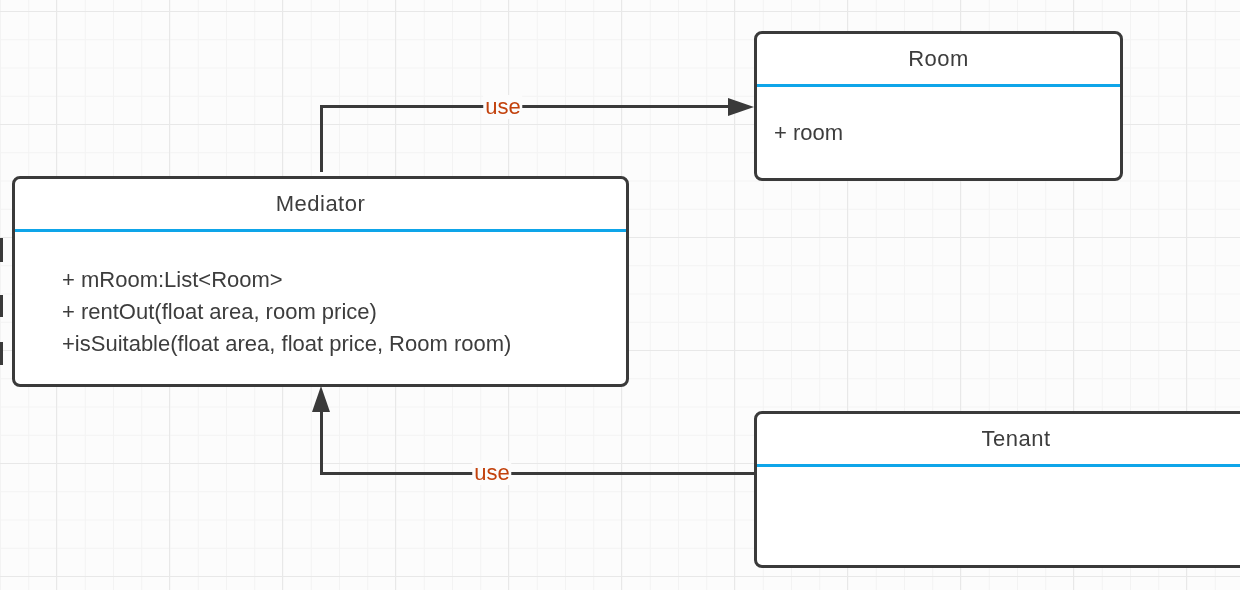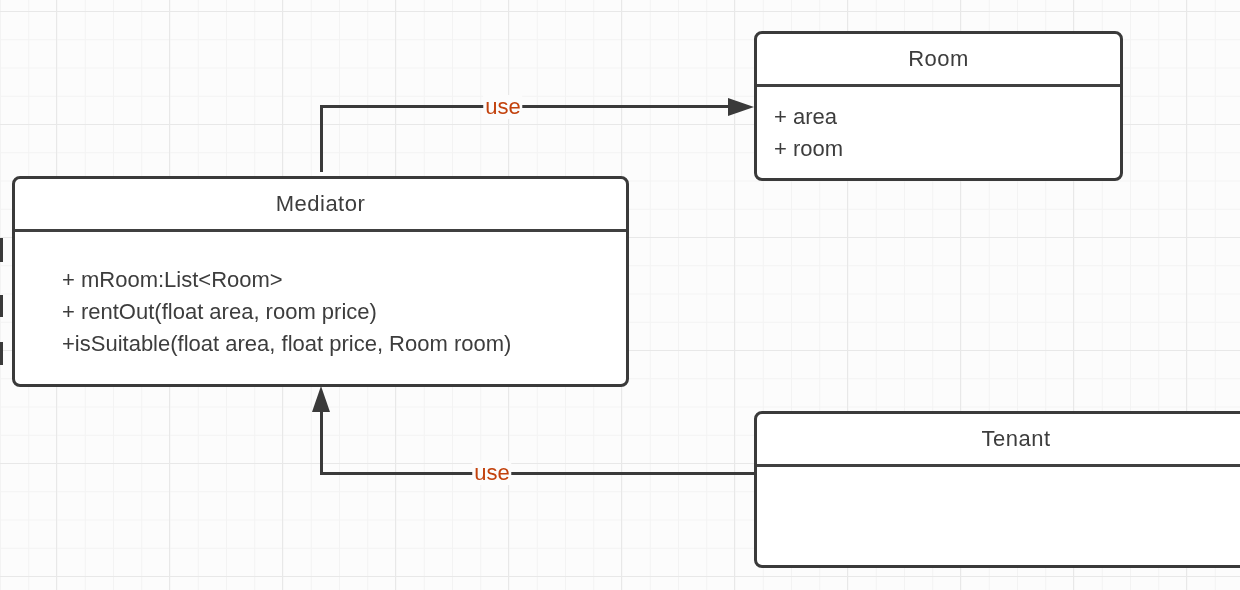--- a/index.html
+++ b/index.html
@@ -30,21 +30,21 @@
     border: 3px solid #3a3a3a;
     border-radius: 8px;
     box-sizing: border-box;
   }
   .uml-title {
     height: 50px;
     line-height: 50px;
     text-align: center;
     font-size: 22px;
     letter-spacing: 0.5px;
-    border-bottom: 3px solid #404040;
+    border-bottom: 3px solid #0ea5e9;
     white-space: nowrap;
     overflow: hidden;
   }
   .uml-members {
     position: absolute;
     top: 53px;
     bottom: 0;
     left: 0;
     right: 0;
     display: flex;
@@ -133,21 +133,20 @@
   <div>
     <div class="seg e2-h"></div>
     <div class="seg e2-v"></div>
     <div class="arrowhead up e2-head"></div>
     <span class="edge-label e2-label">use</span>
   </div>
 
   <div class="uml-class box-room">
     <div class="uml-title">Room</div>
     <div class="uml-members">
-      <div class="member">+ area</div>
       <div class="member">+ room</div>
     </div>
   </div>
 
   <div class="uml-class box-mediator">
     <div class="uml-title">Mediator</div>
     <div class="uml-members">
       <div class="member">+ mRoom:List&lt;Room&gt;</div>
       <div class="member">+ rentOut(float area, room price)</div>
       <div class="member">+isSuitable(float area, float price, Room room)</div>

